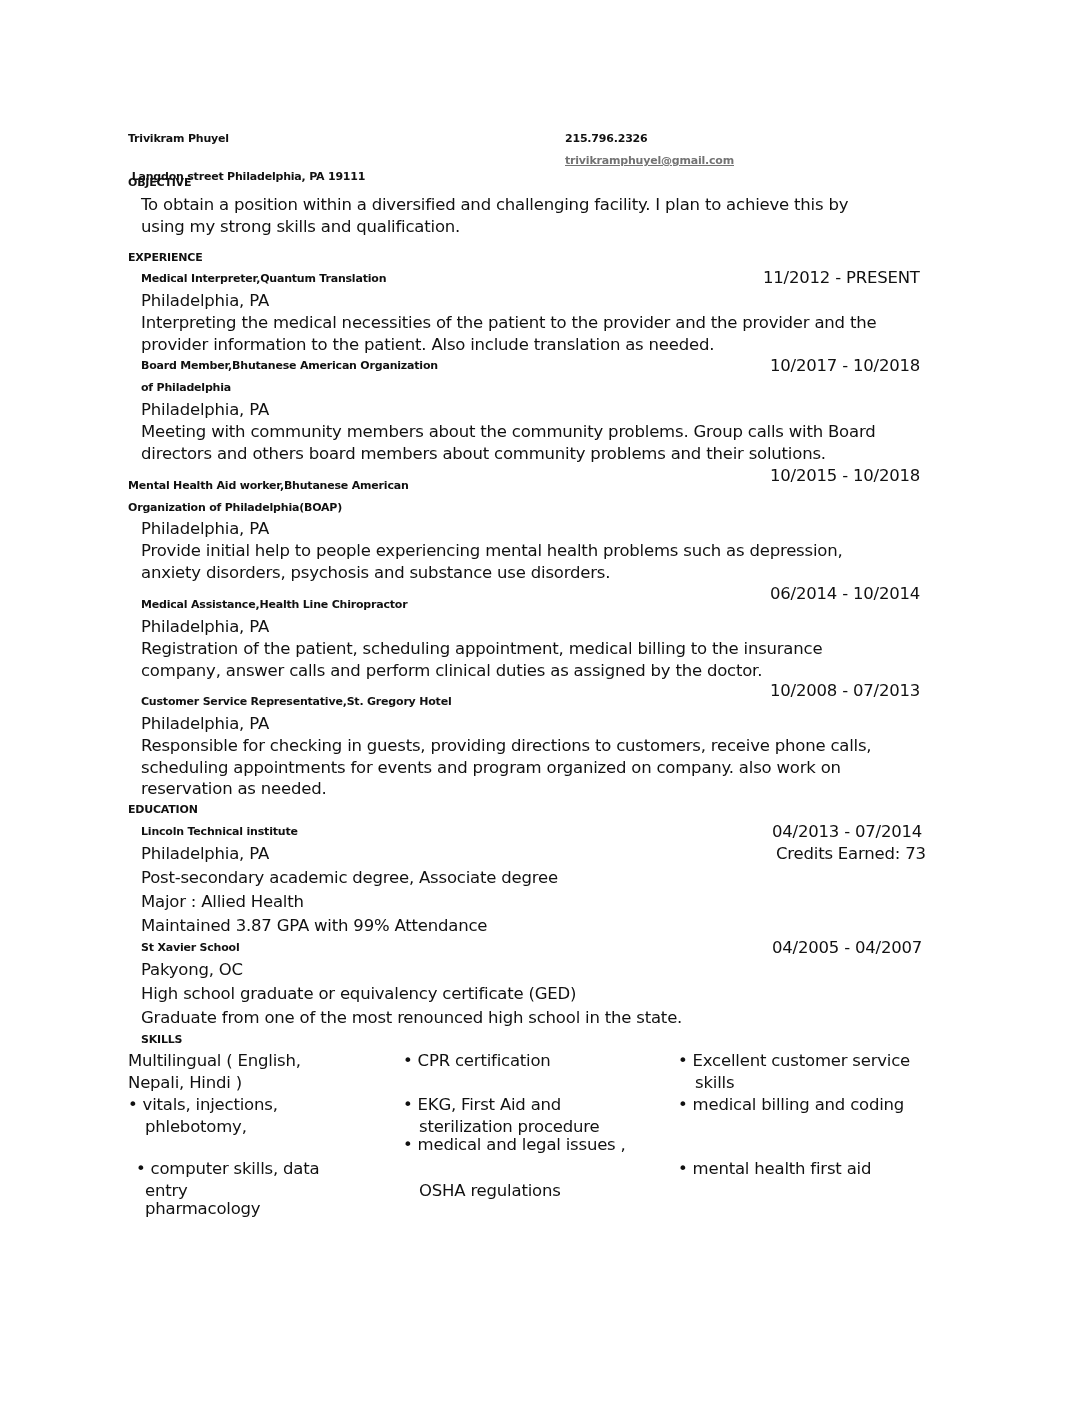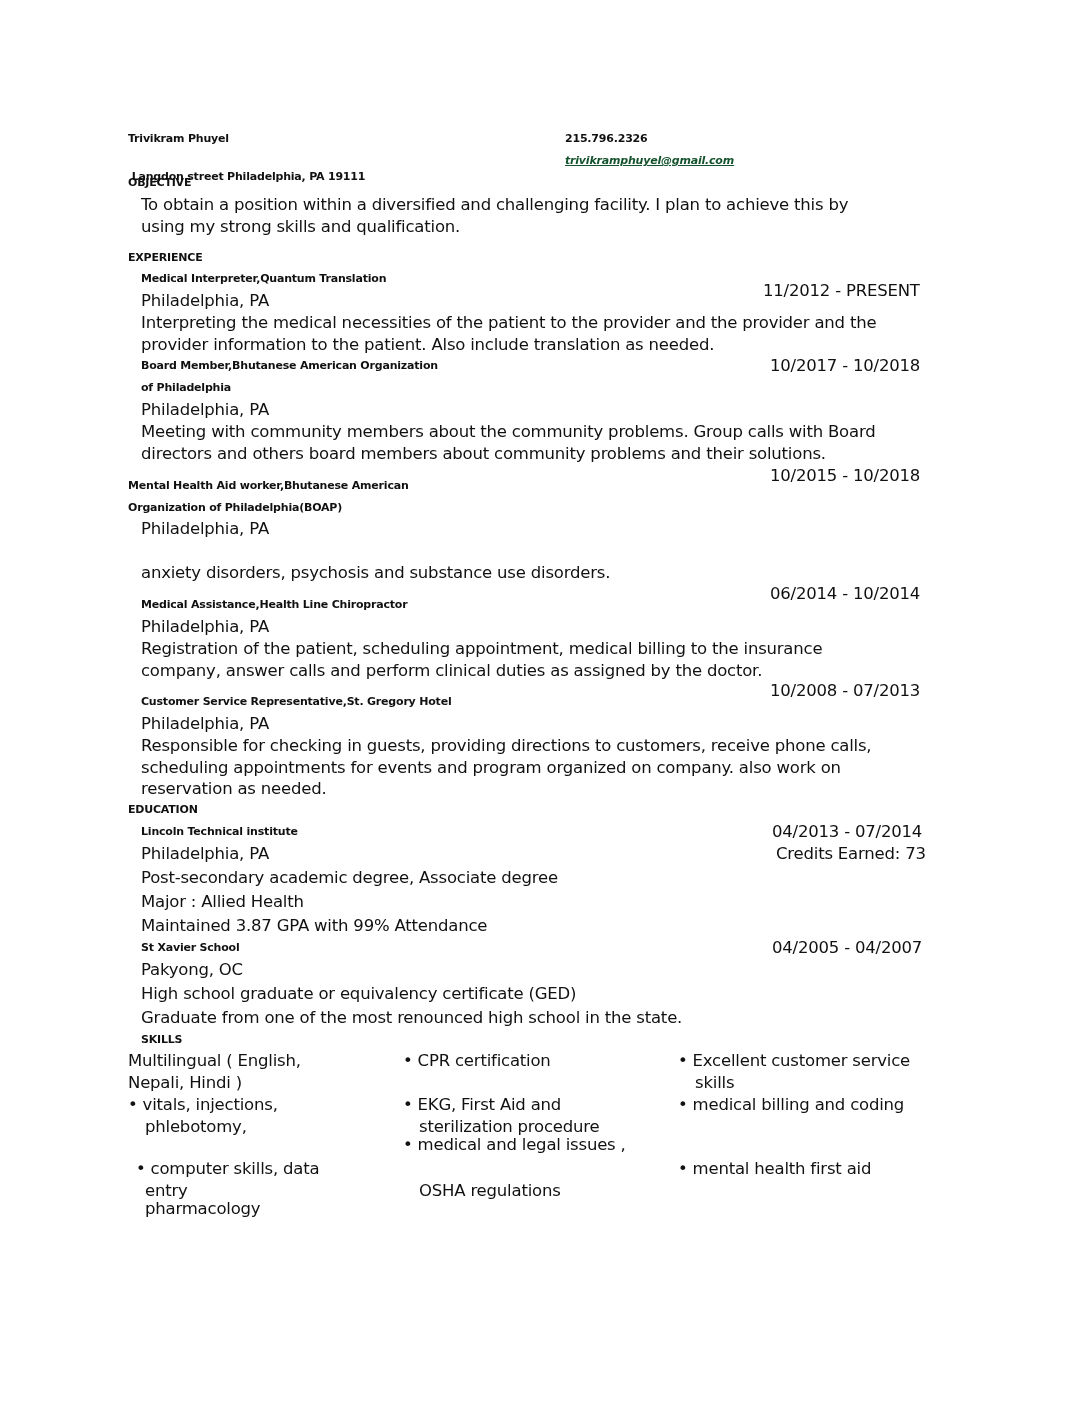--- a/index.html
+++ b/index.html
@@ -5,55 +5,56 @@
   html, body { margin: 0; padding: 0; background: #ffffff; }
   body {
     width: 1088px; height: 1408px; position: relative; overflow: hidden;
     font-family: "DejaVu Sans", "Liberation Sans", sans-serif;
     color: #111111;
   }
   .page { position: absolute; left: 0; top: 0; width: 1088px; height: 1408px; }
   .abs { position: absolute; white-space: nowrap; }
   .t { font-size: 16.5px; line-height: 22px; letter-spacing: -0.2px; }
   .hdr { font-size: 11px; line-height: 22px; font-weight: bold; letter-spacing: -0.2px; }
-  a.email { color: #14532d; text-decoration: underline; font-weight: bold; font-style: italic; }
+  a.email { color: #737373; text-decoration: underline; font-weight: bold; }
 </style>
 </head>
 <body>
 
 <div class="page">
 
   <div class="abs hdr" style="left:128px; top:128px;">Trivikram Phuyel</div>
   <div class="abs hdr" style="left:565px; top:128px;">215.796.2326</div>
   <div class="abs hdr" style="left:128px; top:166px; white-space:pre;"> Langdon street Philadelphia, PA 19111</div>
   <a class="abs hdr email" style="left:565px; top:150px;">trivikramphuyel@gmail.com</a>
 
   <div class="abs hdr" style="left:128px; top:172px;">OBJECTIVE</div>
   <div class="abs t" style="left:141px; top:194px;">To obtain a position within a diversified and challenging facility. I plan to achieve this by</div>
   <div class="abs t" style="left:141px; top:216px;">using my strong skills and qualification.</div>
 
   <div class="abs hdr" style="left:128px; top:247px;">EXPERIENCE</div>
 
   <div class="abs hdr" style="left:141px; top:268px;">Medical Interpreter,Quantum Translation</div>
-  <div class="abs t" style="left:763px; top:280px;">11/2012 - PRESENT</div>
+  <div class="abs t" style="left:763px; top:267px;">11/2012 - PRESENT</div>
   <div class="abs t" style="left:141px; top:290px;">Philadelphia, PA</div>
   <div class="abs t" style="left:141px; top:312px;">Interpreting the medical necessities of the patient to the provider and the provider and the</div>
   <div class="abs t" style="left:141px; top:334px;">provider information to the patient. Also include translation as needed.</div>
 
   <div class="abs hdr" style="left:141px; top:355px;">Board Member,Bhutanese American Organization</div>
   <div class="abs t" style="left:770px; top:355px;">10/2017 - 10/2018</div>
   <div class="abs hdr" style="left:141px; top:377px;">of Philadelphia</div>
   <div class="abs t" style="left:141px; top:399px;">Philadelphia, PA</div>
   <div class="abs t" style="left:141px; top:421px;">Meeting with community members about the community problems. Group calls with Board</div>
   <div class="abs t" style="left:141px; top:443px;">directors and others board members about community problems and their solutions.</div>
 
   <div class="abs t" style="left:770px; top:465px;">10/2015 - 10/2018</div>
   <div class="abs hdr" style="left:128px; top:475px;">Mental Health Aid worker,Bhutanese American</div>
   <div class="abs hdr" style="left:128px; top:497px;">Organization of Philadelphia(BOAP)</div>
   <div class="abs t" style="left:141px; top:518px;">Philadelphia, PA</div>
+  <div class="abs t" style="left:141px; top:540px;">Provide initial help to people experiencing mental health problems such as depression,</div>
   <div class="abs t" style="left:141px; top:562px;">anxiety disorders, psychosis and substance use disorders.</div>
 
   <div class="abs t" style="left:770px; top:583px;">06/2014 - 10/2014</div>
   <div class="abs hdr" style="left:141px; top:594px;">Medical Assistance,Health Line Chiropractor</div>
   <div class="abs t" style="left:141px; top:616px;">Philadelphia, PA</div>
   <div class="abs t" style="left:141px; top:638px;">Registration of the patient, scheduling appointment, medical billing to the insurance</div>
   <div class="abs t" style="left:141px; top:660px;">company, answer calls and perform clinical duties as assigned by the doctor.</div>
 
   <div class="abs t" style="left:770px; top:680px;">10/2008 - 07/2013</div>
   <div class="abs hdr" style="left:141px; top:691px;">Customer Service Representative,St. Gregory Hotel</div>

